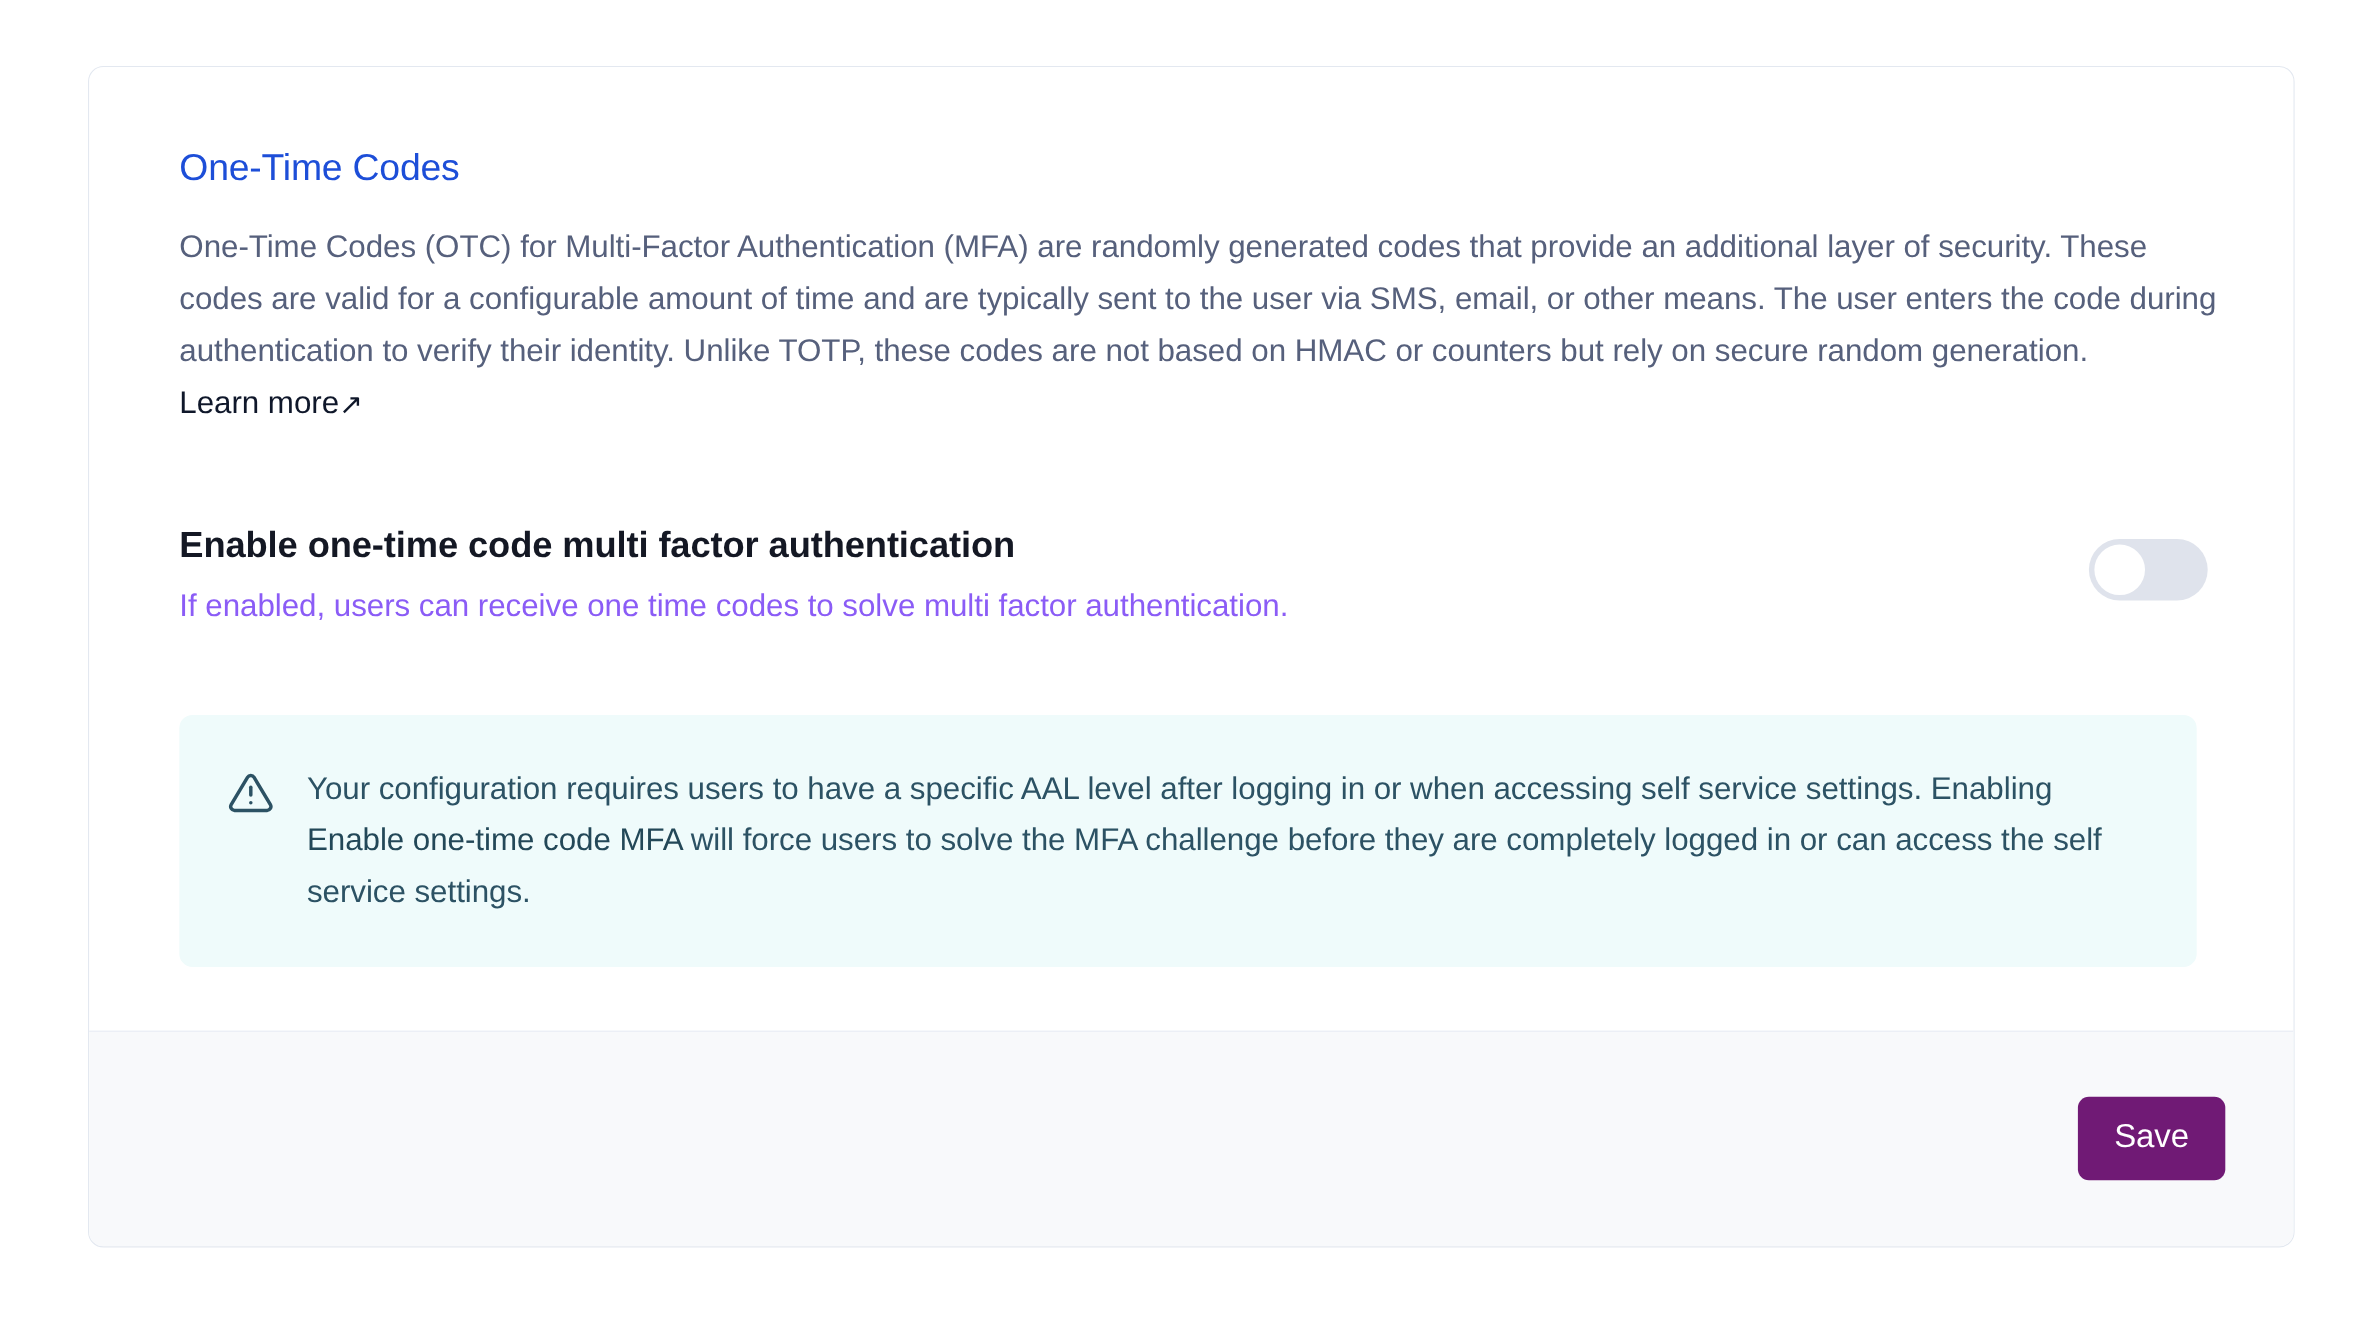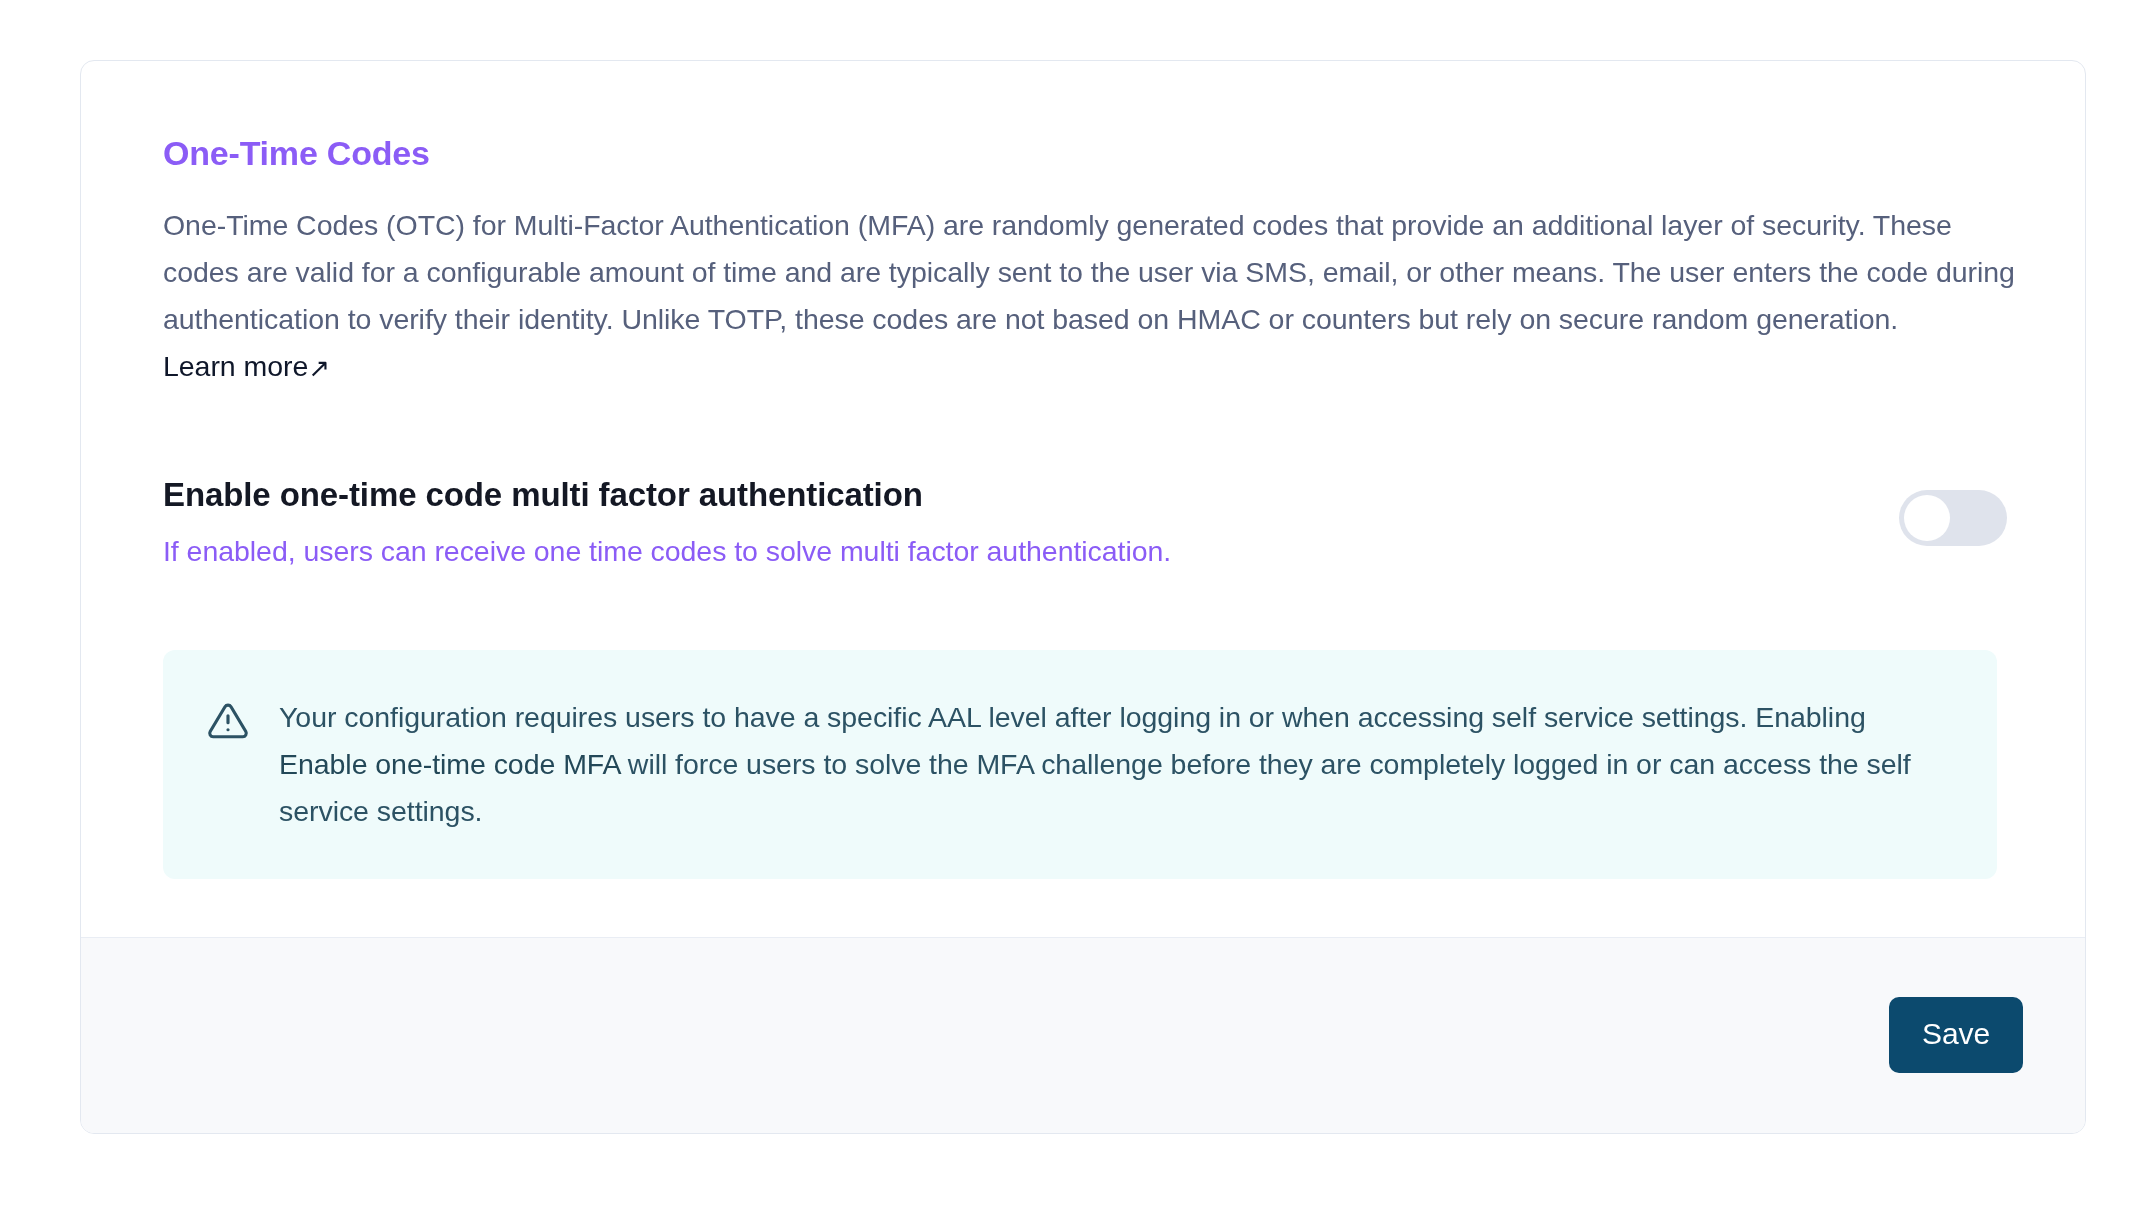--- a/index.html
+++ b/index.html
@@ -37,22 +37,22 @@
   .card-body {
     padding: 72px 60px 58px 82px;
     box-sizing: border-box;
   }
 
   
   .card-title {
     margin: 0 0 28px 0;
     font-size: 34px;
     line-height: 1.2;
-    font-weight: bold;
-    color: #8b5cf6;
+    font-weight: normal;
+    color: #1d4ed8;
     letter-spacing: -0.2px;
   }
 
   
   .card-desc {
     margin: 0;
     max-width: 1880px;
     font-size: 28.5px;
     line-height: 47px;
     color: #56607c;
@@ -155,21 +155,21 @@
     border-top: 1.5px solid #e9edf4;
     background: #f8f9fb;
     padding: 38px 62px 38px 0;
     display: flex;
     justify-content: flex-end;
     align-items: center;
     box-sizing: border-box;
     min-height: 196px;
   }
   .save-button {
-    background: #0c4a6e;
+    background: #701a75;
     color: #ffffff;
     border: none;
     border-radius: 10px;
     font-family: "Liberation Sans", sans-serif;
     font-size: 30px;
     line-height: 1;
     padding: 22px 33px 24px 33px;
     cursor: pointer;
     letter-spacing: -0.1px;
   }

